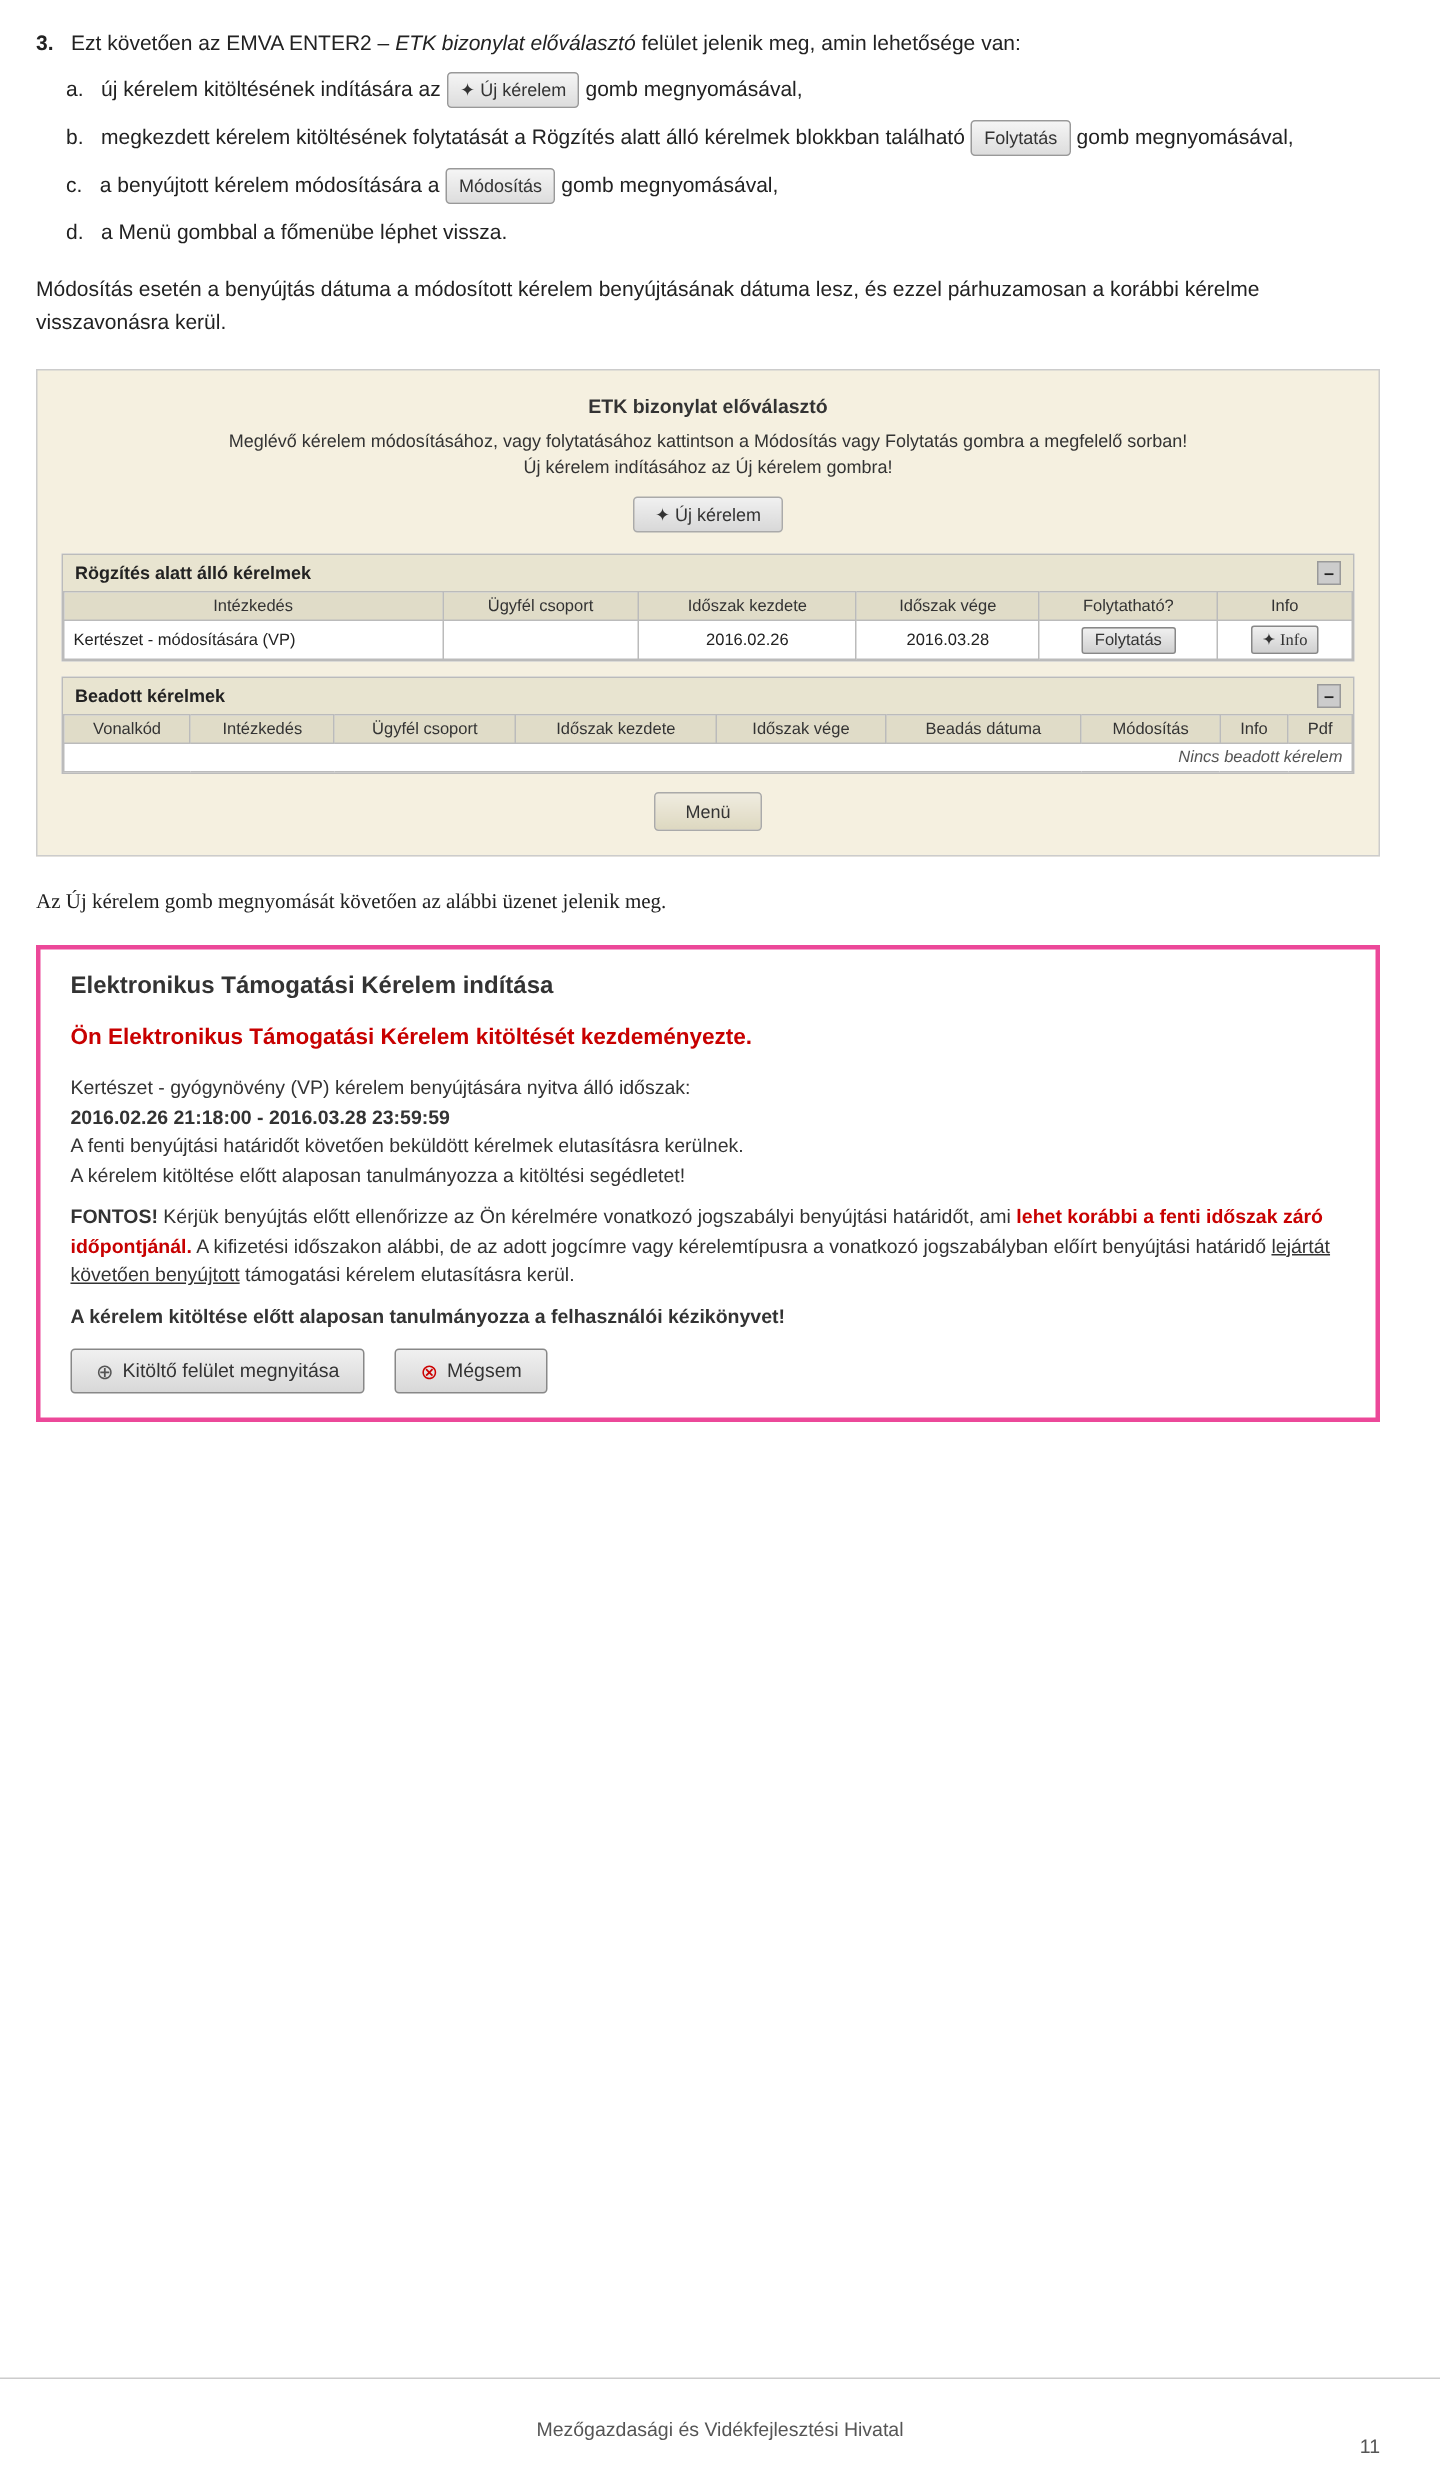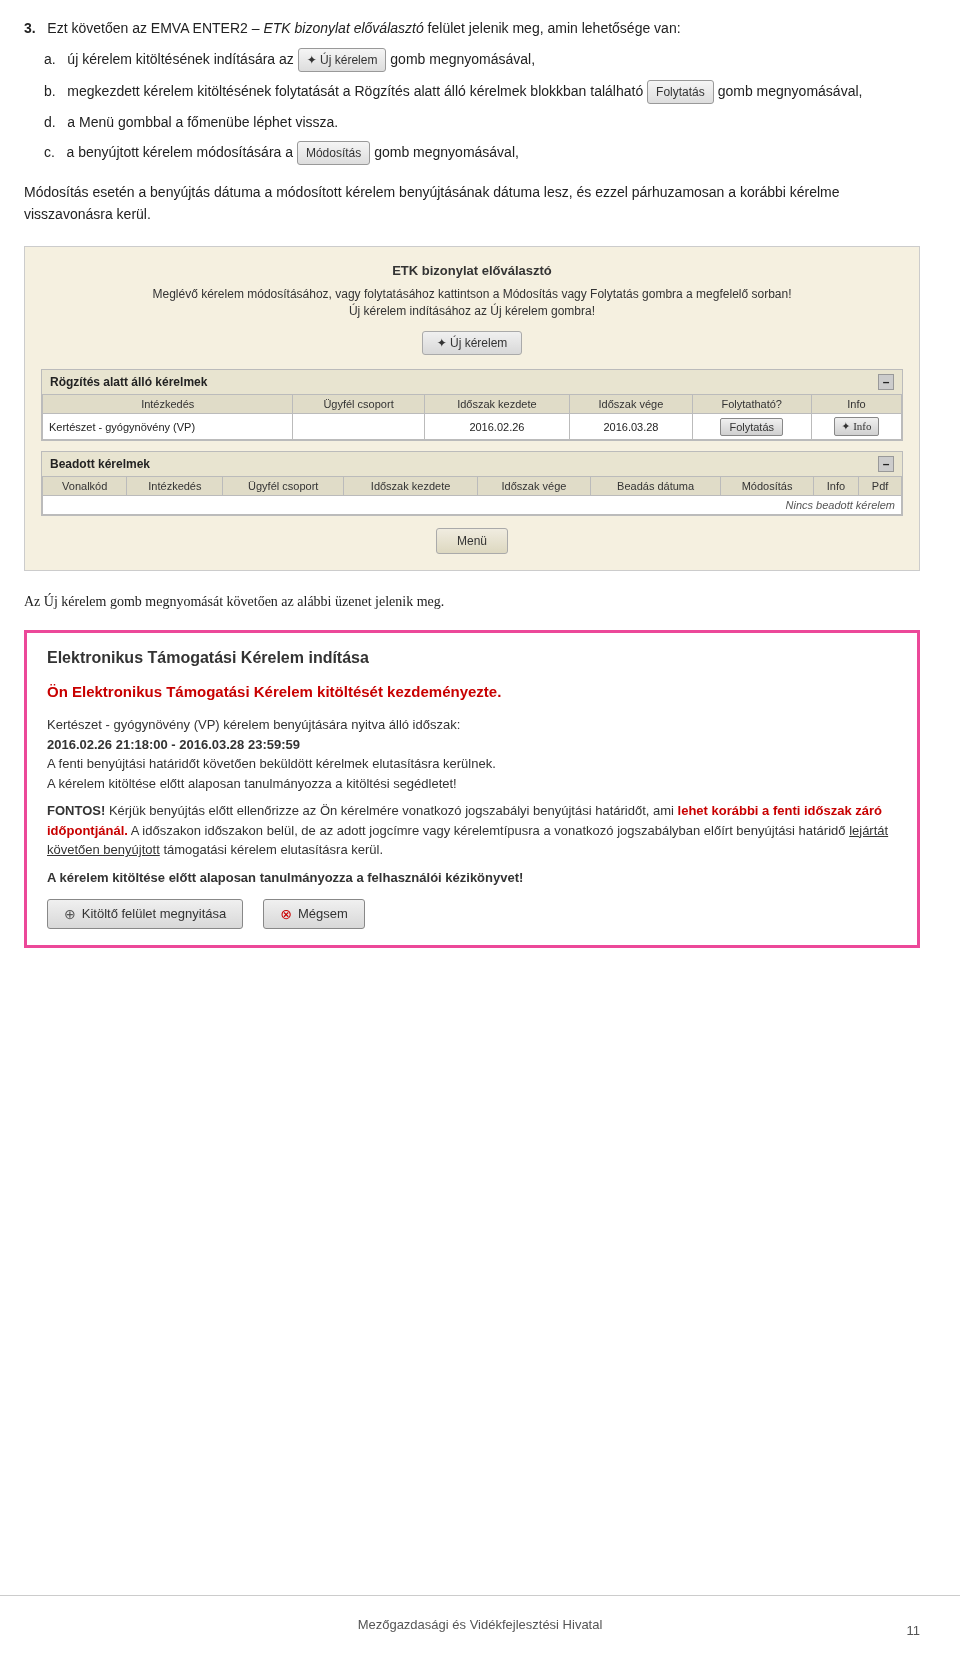--- a/index.html
+++ b/index.html
@@ -252,21 +252,21 @@
       color: #c00;
       font-size: 14px;
     }
 
     
     .page-footer {
       position: absolute;
       bottom: 0;
       left: 0;
       right: 0;
-      height: 58px;
+      height: 68px;
       border-top: 1px solid #ccc;
       display: flex;
       align-items: center;
       justify-content: center;
       font-size: 13px;
       color: #555;
     }
     .page-number {
       position: absolute;
       bottom: 15px;
@@ -306,29 +306,29 @@
     </div>
 
     <div class="section-item">
       <span>b. &nbsp;</span>
       <span>megkezdett kérelem kitöltésének folytatását a Rögzítés alatt álló kérelmek blokkban található</span>
       <span class="inline-btn">Folytatás</span>
       <span>gomb megnyomásával,</span>
     </div>
 
     <div class="section-item">
-      <span>d. &nbsp;</span>
-      <span>a Menü gombbal a főmenübe léphet vissza.</span>
-    </div>
-
-    <div class="section-item">
       <span>c. &nbsp;</span>
       <span>a benyújtott kérelem módosítására a</span>
       <span class="inline-btn">Módosítás</span>
       <span>gomb megnyomásával,</span>
+    </div>
+
+    <div class="section-item">
+      <span>d. &nbsp;</span>
+      <span>a Menü gombbal a főmenübe léphet vissza.</span>
     </div>
 
   </div>
 
   <p class="paragraph-text">Módosítás esetén a benyújtás dátuma a módosított kérelem benyújtásának dátuma lesz, és ezzel párhuzamosan a korábbi kérelme visszavonásra kerül.</p>
 
   <div class="etk-box">
     <div class="etk-box-title">ETK bizonylat előválasztó</div>
     <div class="etk-box-subtitle">
       <span>Meglévő kérelem módosításához, vagy folytatásához kattintson a Módosítás vagy Folytatás gombra a megfelelő sorban!</span><br>
@@ -350,21 +350,21 @@
             <th>Intézkedés</th>
             <th>Ügyfél csoport</th>
             <th>Időszak kezdete</th>
             <th>Időszak vége</th>
             <th>Folytatható?</th>
             <th>Info</th>
           </tr>
         </thead>
         <tbody>
           <tr>
-            <td class="left">Kertészet - gyógynövény (VP)</td>
+            <td class="left">Kertészet - módosítására (VP)</td>
             <td></td>
             <td>2016.02.26</td>
             <td>2016.03.28</td>
             <td>
               <span class="folytat-btn">Folytatás</span>
             </td>
             <td>
               <span class="info-btn">✦ Info</span>
             </td>
           </tr>
@@ -417,21 +417,21 @@
       <span>Kertészet - gyógynövény (VP) kérelem benyújtására nyitva álló időszak:</span><br>
       <strong>2016.02.26 21:18:00 - 2016.03.28 23:59:59</strong><br>
       <span>A fenti benyújtási határidőt követően beküldött kérelmek elutasításra kerülnek.</span><br>
       <span>A kérelem kitöltése előtt alaposan tanulmányozza a kitöltési segédletet!</span>
     </div>
 
     <div class="elec-warning">
       <strong class="fontos">FONTOS!</strong>
       <span> Kérjük benyújtás előtt ellenőrizze az Ön kérelmére vonatkozó jogszabályi benyújtási határidőt, ami </span>
       <strong class="bold-red">lehet korábbi a fenti időszak záró időpontjánál.</strong>
-      <span> A időszakon időszakon belül, de az adott jogcímre vagy kérelemtípusra a vonatkozó jogszabályban előírt benyújtási határidő </span>
+      <span> A kifizetési időszakon alábbi, de az adott jogcímre vagy kérelemtípusra a vonatkozó jogszabályban előírt benyújtási határidő </span>
       <span class="underline">lejártát követően benyújtott</span>
       <span> támogatási kérelem elutasításra kerül.</span>
     </div>
 
     <div class="elec-footer-text">A kérelem kitöltése előtt alaposan tanulmányozza a felhasználói kézikönyvet!</div>
 
     <div class="elec-buttons">
       <button class="elec-btn-primary">
         <span class="btn-icon-plus">⊕</span>
         <span>Kitöltő felület megnyitása</span>

